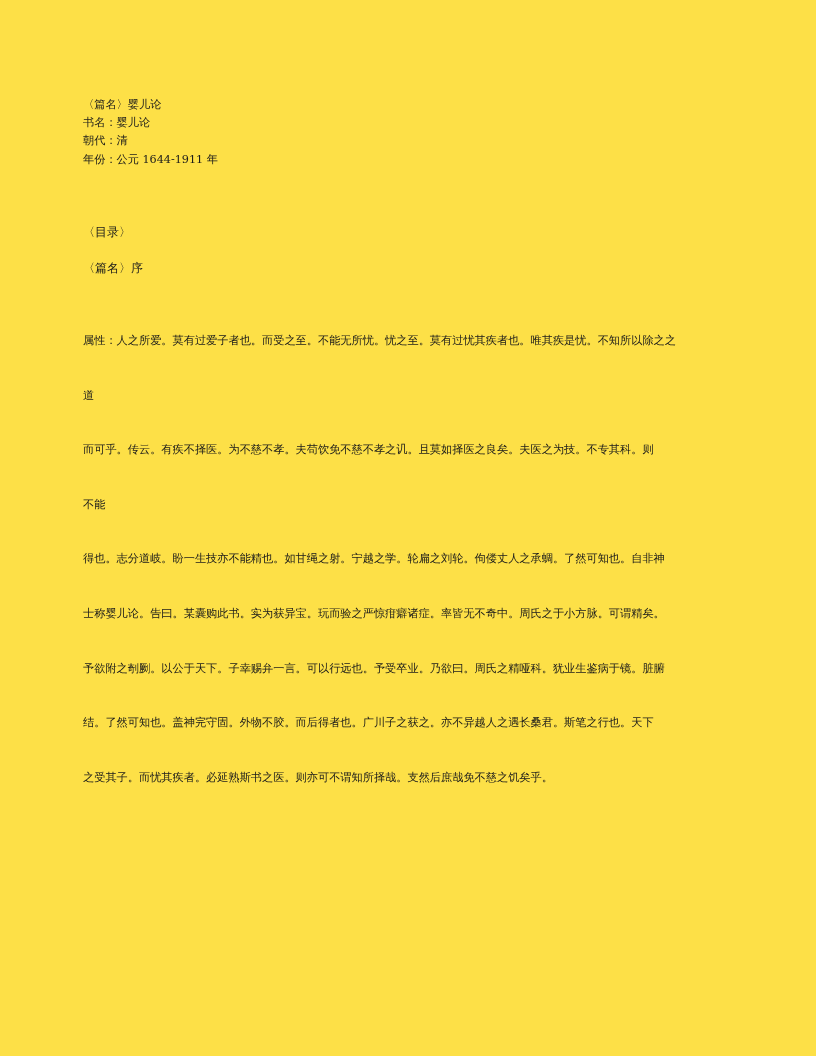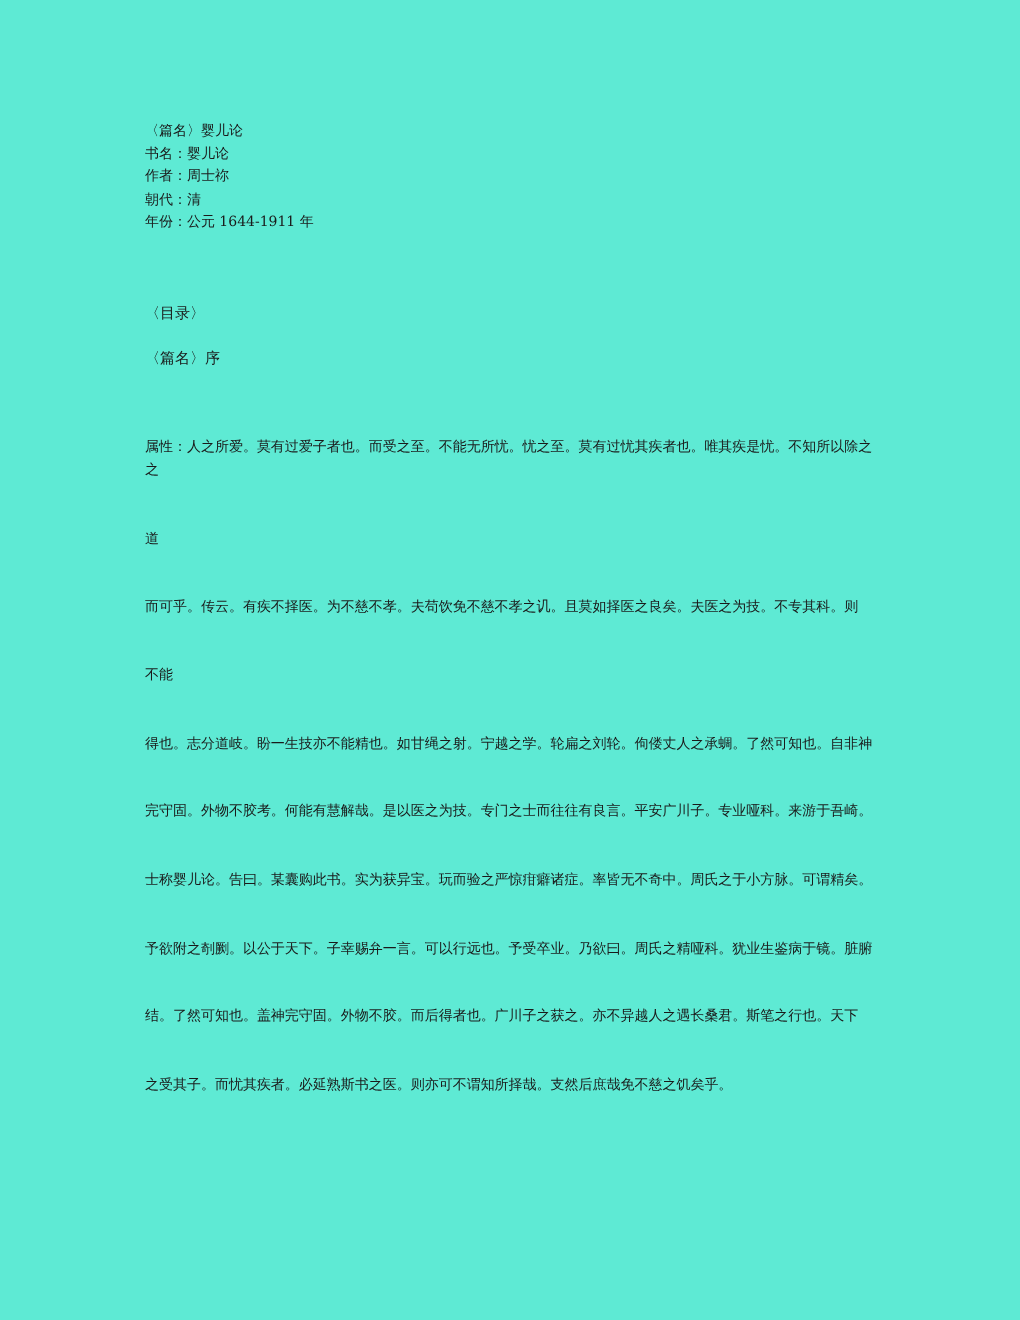--- a/index.html
+++ b/index.html
@@ -12,22 +12,22 @@
     height: 1056px;
     font-family: "DejaVu Serif", "Liberation Serif", serif;
     color: #1a1a1a;
     -webkit-font-smoothing: antialiased;
   }
   .page {
     position: relative;
     width: 816px;
     height: 1056px;
     box-sizing: border-box;
-    padding: 96px 108px 96px 116px;
-    background: #5eead4;
+    padding: 96px 108px 96px 83px;
+    background: #fde047;
   }
   .meta-block {
     margin: 0;
   }
   .meta-line {
     font-size: 11.2px;
     line-height: 18.2px;
     white-space: pre;
   }
   .gap-lg { height: 54px; }
@@ -52,39 +52,37 @@
   }
 </style>
 </head>
 <body>
 
 <div class="page">
 
   <div class="meta-block">
     <div class="meta-line">〈篇名〉婴儿论</div>
     <div class="meta-line">书名：婴儿论</div>
-    <div class="meta-line">作者：周士祢</div>
     <div class="meta-line">朝代：清</div>
     <div class="meta-line">年份：公元 1644-1911 年</div>
   </div>
 
   <div class="gap-lg"></div>
 
   <div>
     <div class="heading">〈目录〉</div>
     <div class="gap-sm"></div>
     <div class="heading">〈篇名〉序</div>
     <div class="gap-sm"></div>
     <div class="para">
       <span class="para-line">属性：人之所爱。莫有过爱子者也。而受之至。不能无所忧。忧之至。莫有过忧其疾者也。唯其疾是忧。不知所以除之之</span>
       <span class="para-line">道</span>
       <span class="para-line">而可乎。传云。有疾不择医。为不慈不孝。夫苟饮免不慈不孝之讥。且莫如择医之良矣。夫医之为技。不专其科。则</span>
       <span class="para-line">不能</span>
       <span class="para-line">得也。志分道岐。盼一生技亦不能精也。如甘绳之射。宁越之学。轮扁之刘轮。佝偻丈人之承蜩。了然可知也。自非神</span>
-      <span class="para-line">完守固。外物不胶考。何能有慧解哉。是以医之为技。专门之士而往往有良言。平安广川子。专业哑科。来游于吾崎。</span>
       <span class="para-line">士称婴儿论。告曰。某囊购此书。实为获异宝。玩而验之严惊疳癖诸症。率皆无不奇中。周氏之于小方脉。可谓精矣。</span>
       <span class="para-line">予欲附之剞劂。以公于天下。子幸赐弁一言。可以行远也。予受卒业。乃欲曰。周氏之精哑科。犹业生鉴病于镜。脏腑</span>
       <span class="para-line">结。了然可知也。盖神完守固。外物不胶。而后得者也。广川子之获之。亦不异越人之遇长桑君。斯笔之行也。天下</span>
       <span class="para-line">之受其子。而忧其疾者。必延熟斯书之医。则亦可不谓知所择哉。支然后庶哉免不慈之饥矣乎。</span>
     </div>
   </div>
 
   <div class="gap-lg"></div>
 
 </div>

